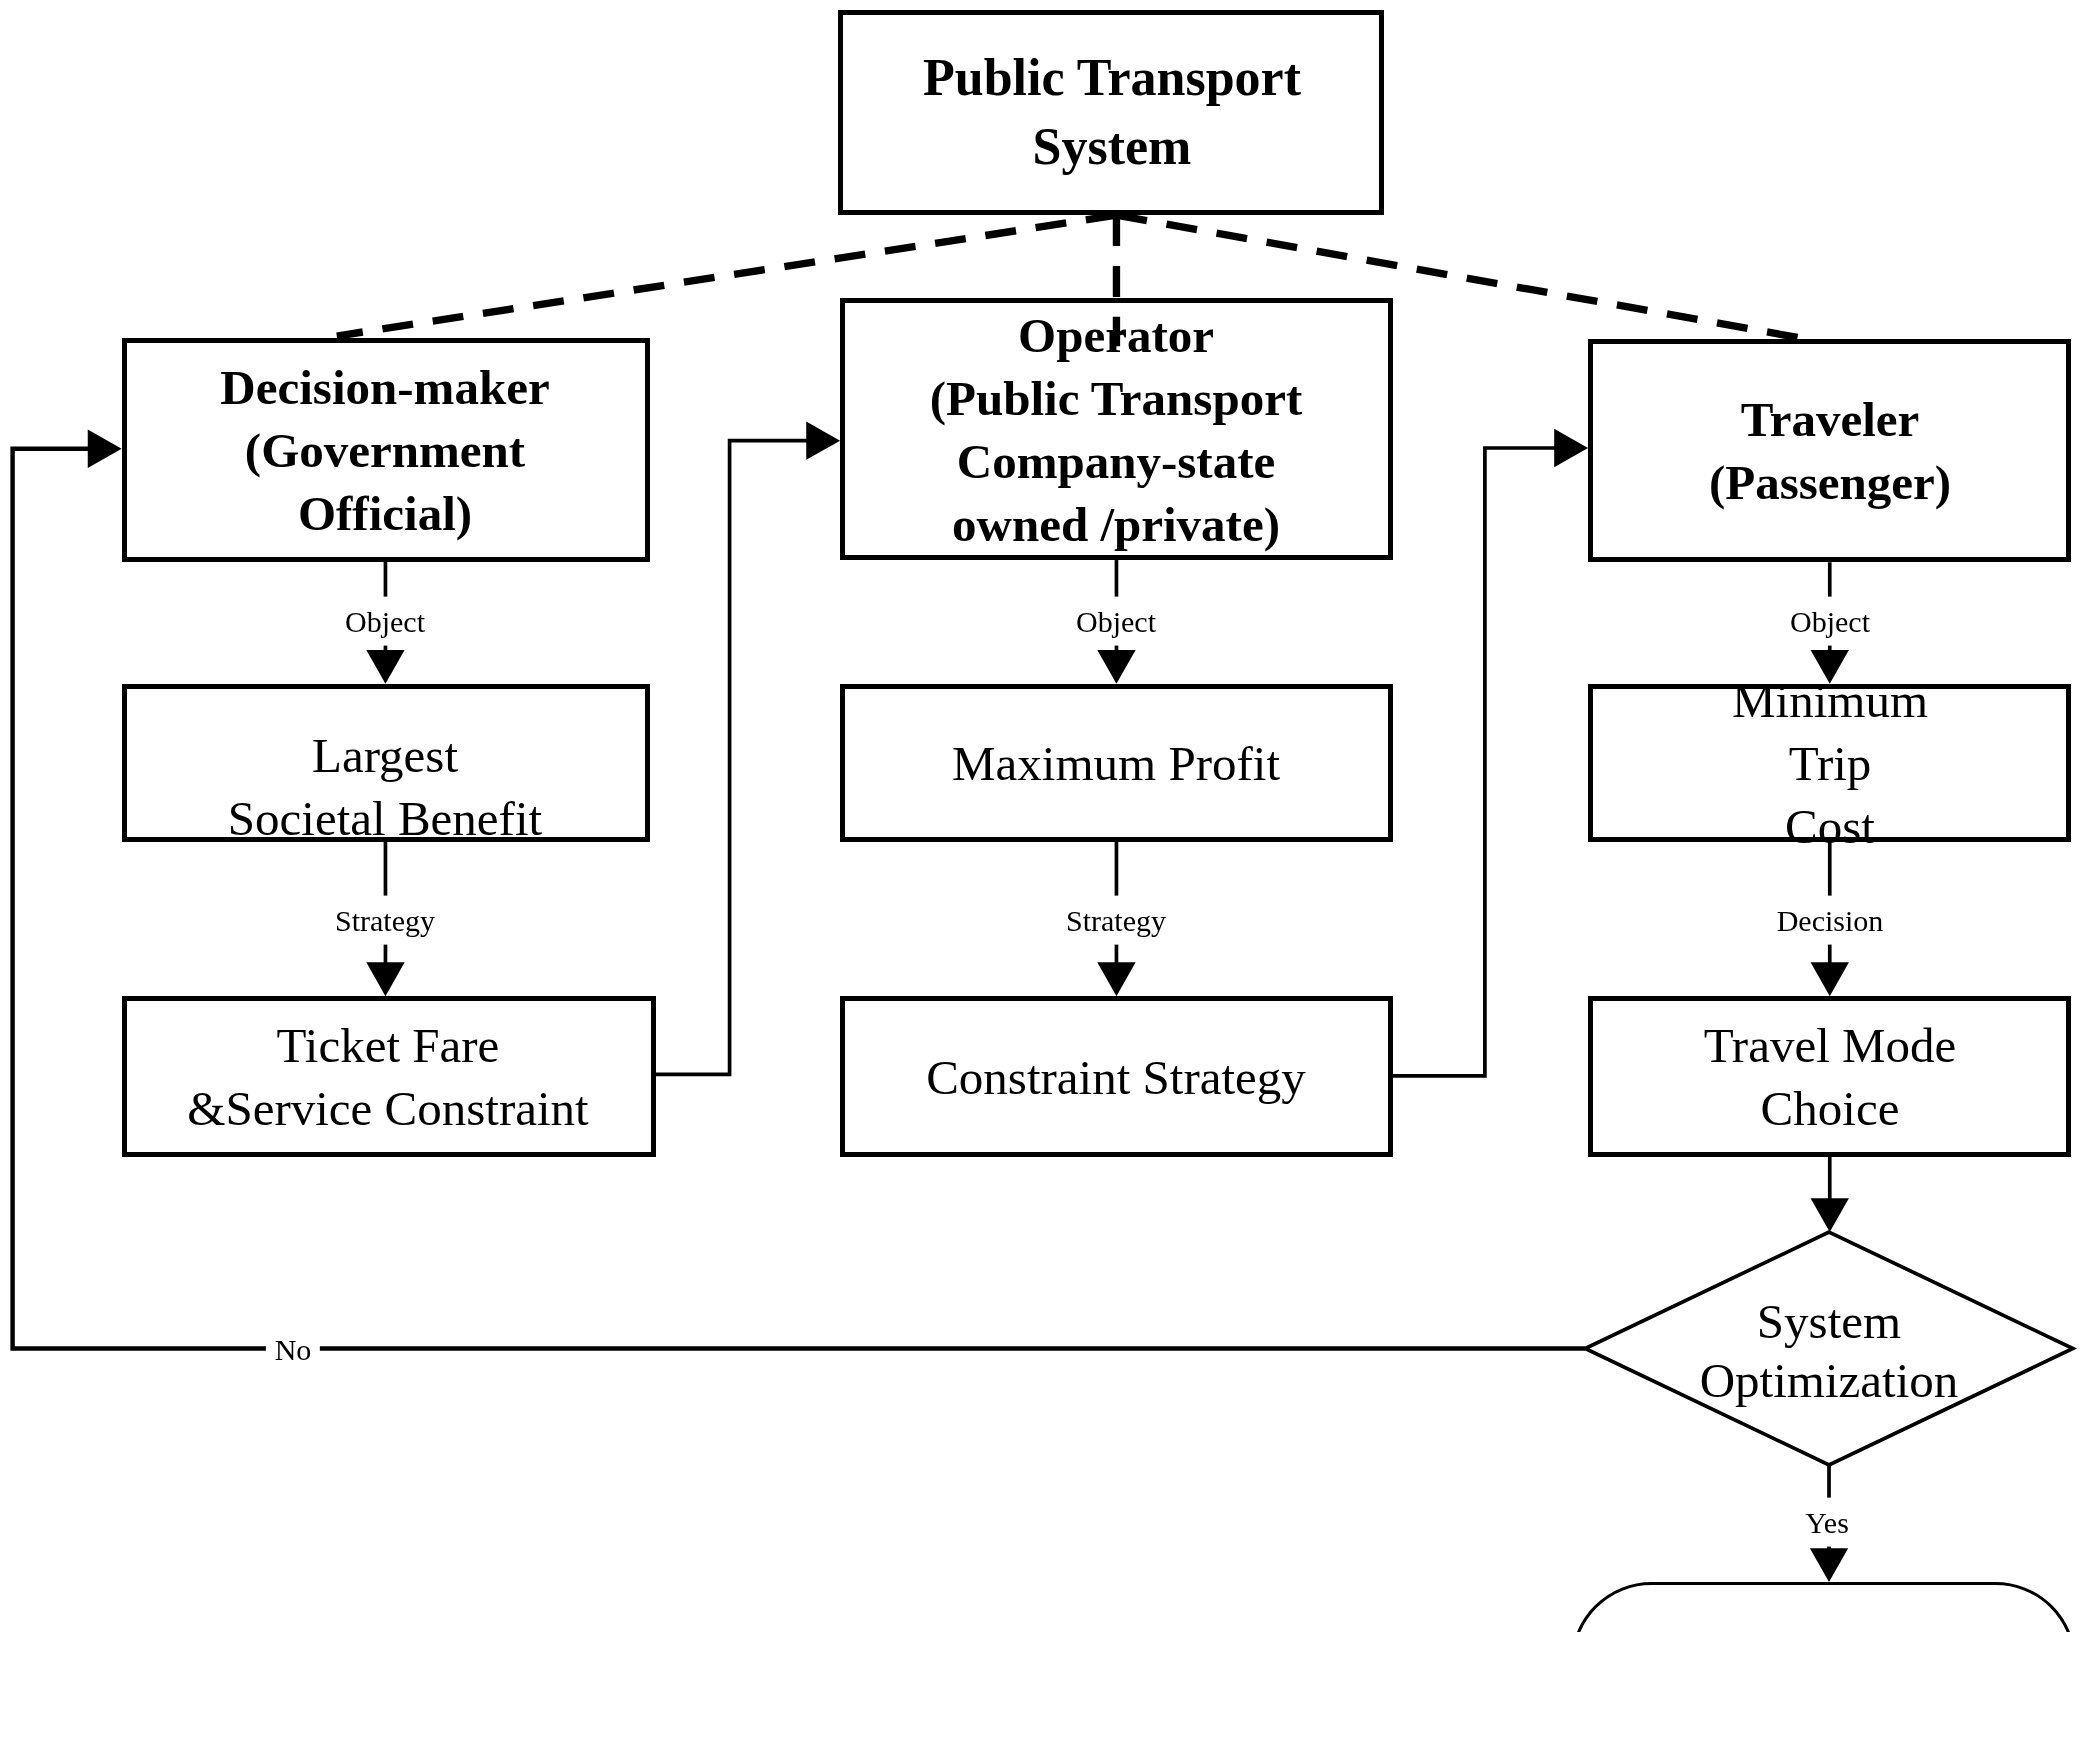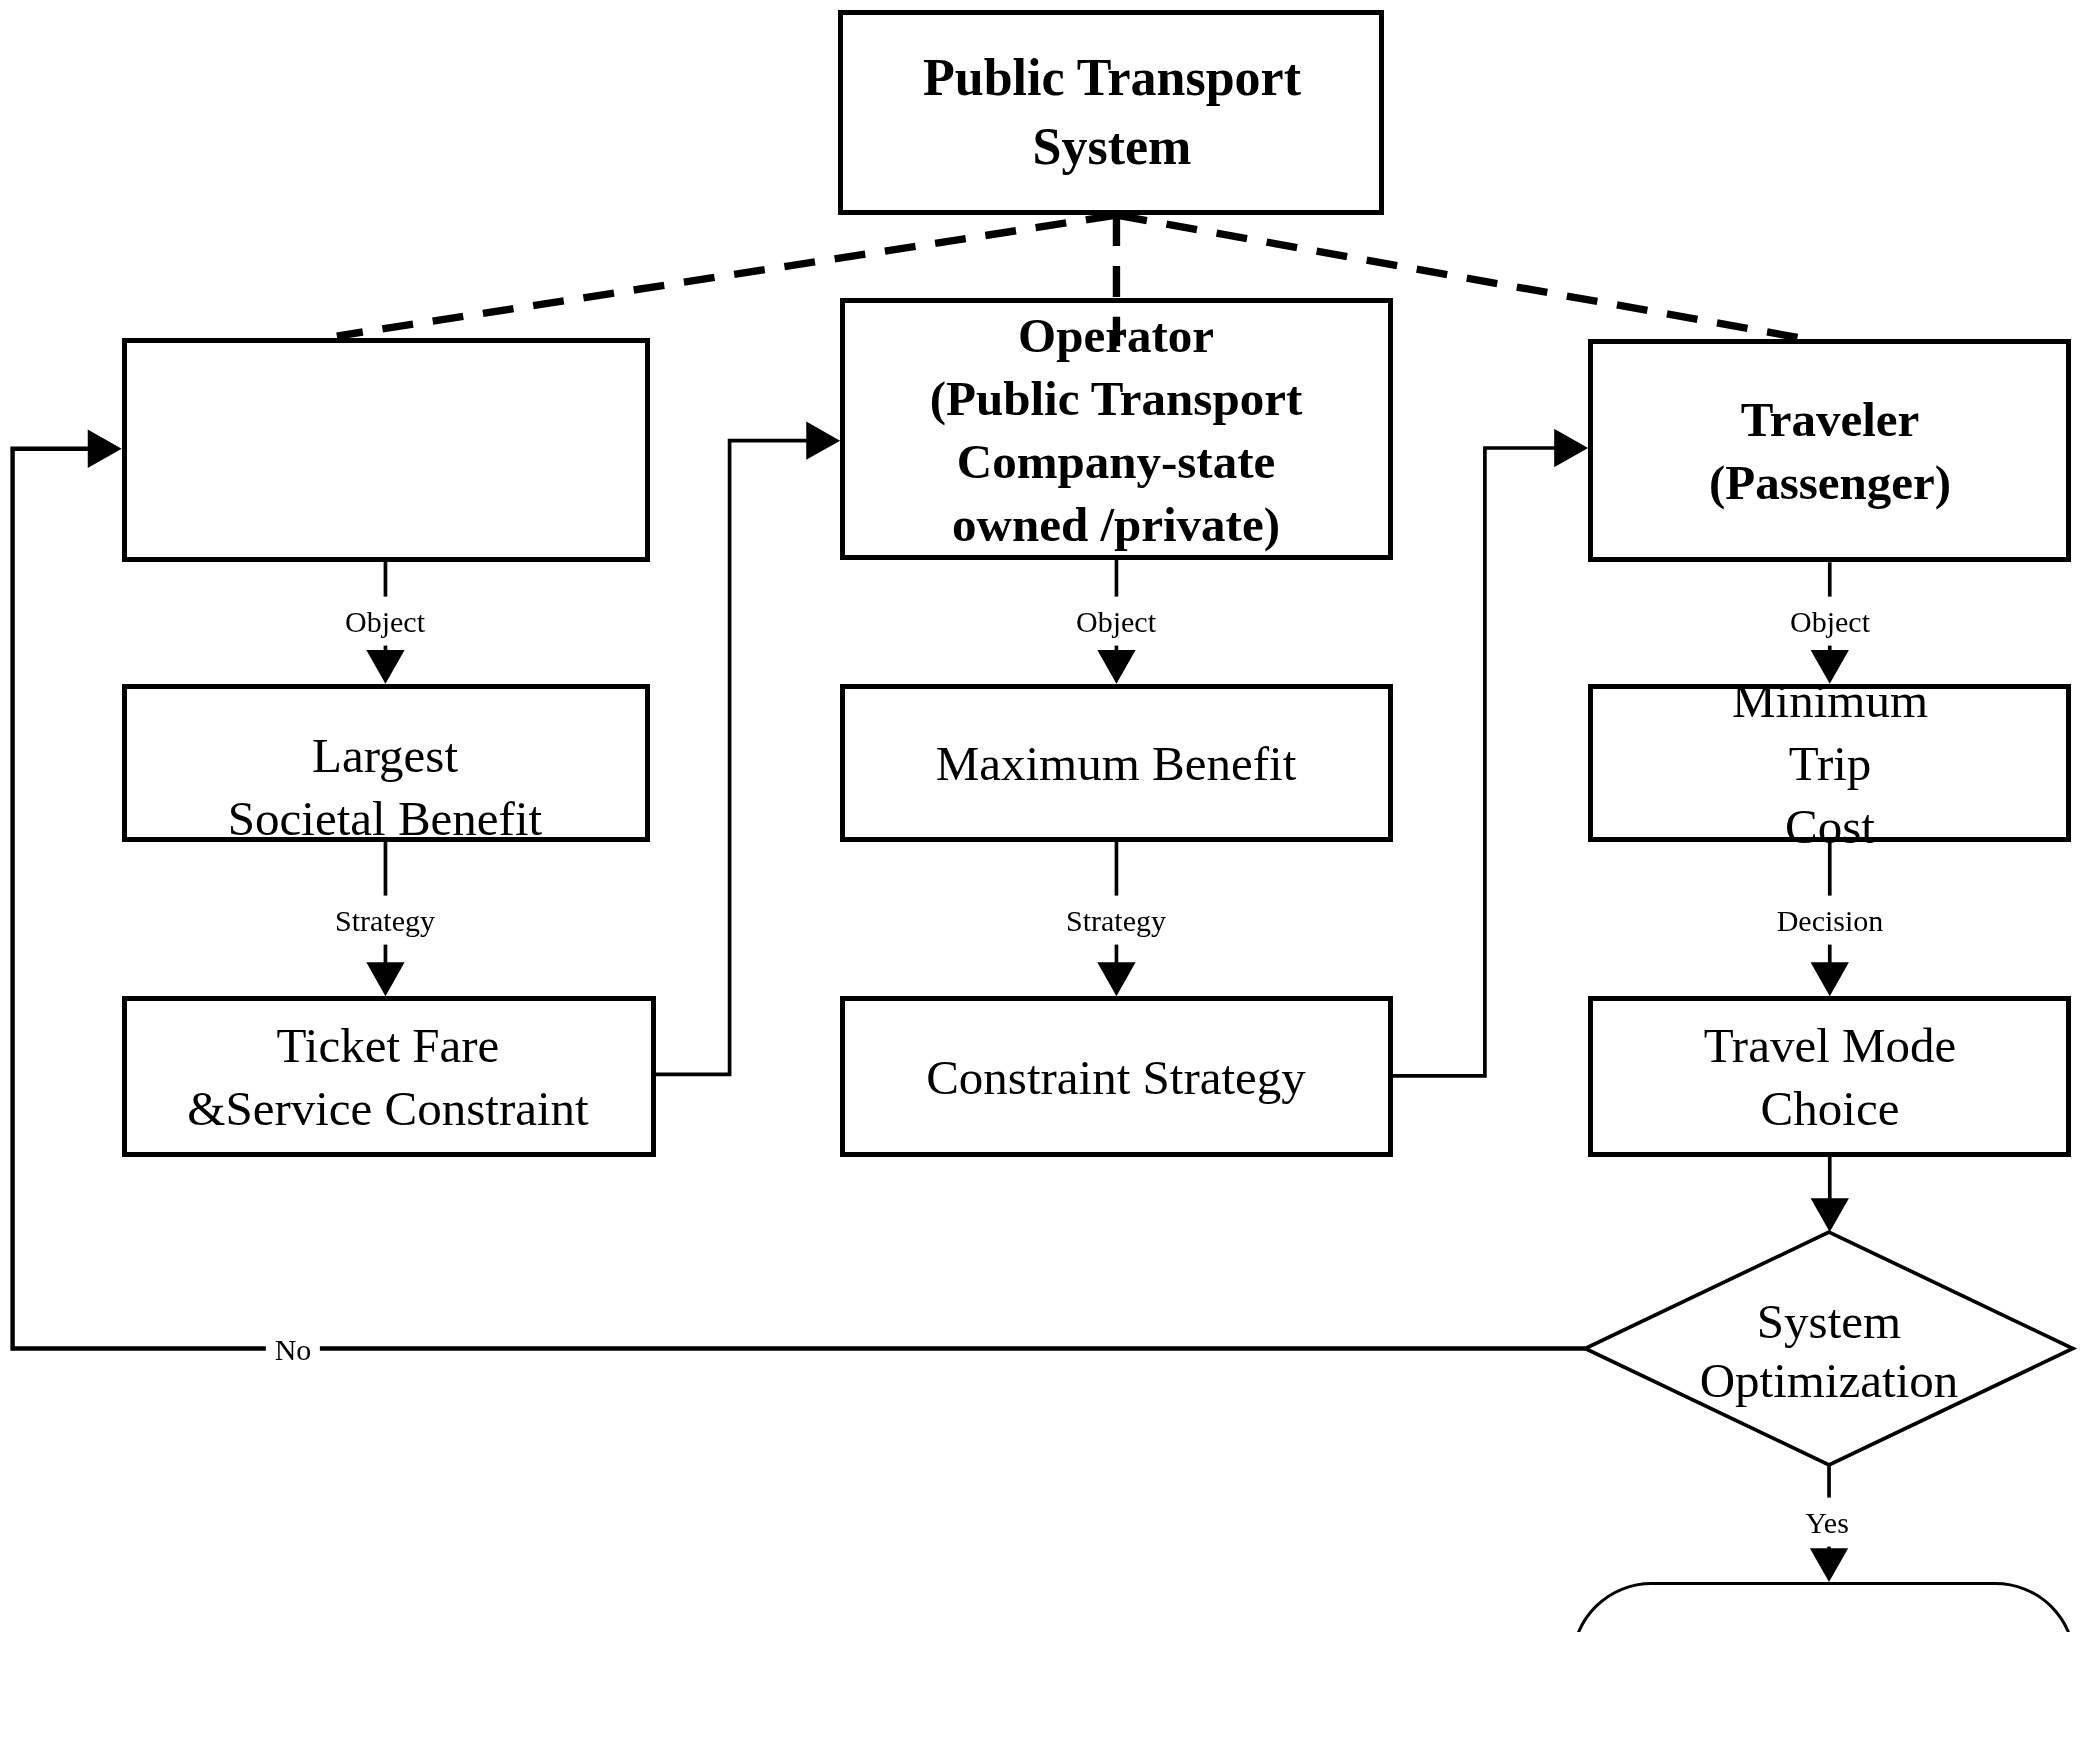--- a/index.html
+++ b/index.html
@@ -108,34 +108,37 @@
     <polygon points="1094,572 1094,624 1140,598"></polygon>
 
     <polyline points="1890,1460 2015,1460 2015,608 2113,608" fill="none" stroke="#000000" stroke-width="5"></polyline>
     <polygon points="2109,582 2109,634 2155,608"></polygon>
   </svg>
 
   <div class="layer">
     <div class="label bold title" style="left:1112px;top:112px;">Public Transport
 System</div>
 
+    <div class="label bold" style="left:385px;top:450px;">Decision-maker
+(Government
+Official)</div>
     <div class="label bold" style="left:1116px;top:430px;">Operator
 (Public Transport
 Company-state
 owned /private)</div>
     <div class="label bold" style="left:1830px;top:451px;">Traveler
 (Passenger)</div>
 
     <div class="edge-label" style="left:385px;top:621px;">Object</div>
     <div class="edge-label" style="left:1116px;top:621px;">Object</div>
     <div class="edge-label" style="left:1830px;top:621px;">Object</div>
 
     <div class="label" style="left:385px;top:763px;margin-top:24px;">Largest
 Societal Benefit</div>
-    <div class="label" style="left:1116px;top:763px;">Maximum Benefit</div>
+    <div class="label" style="left:1116px;top:763px;">Maximum Profit</div>
     <div class="label" style="left:1830px;top:763px;">Minimum Trip
 Cost</div>
 
     <div class="edge-label" style="left:385px;top:920px;">Strategy</div>
     <div class="edge-label" style="left:1116px;top:920px;">Strategy</div>
     <div class="edge-label" style="left:1830px;top:920px;">Decision</div>
 
     <div class="label" style="left:388px;top:1077px;">Ticket Fare
 &amp;Service Constraint</div>
     <div class="label" style="left:1116px;top:1077px;">Constraint Strategy</div>

